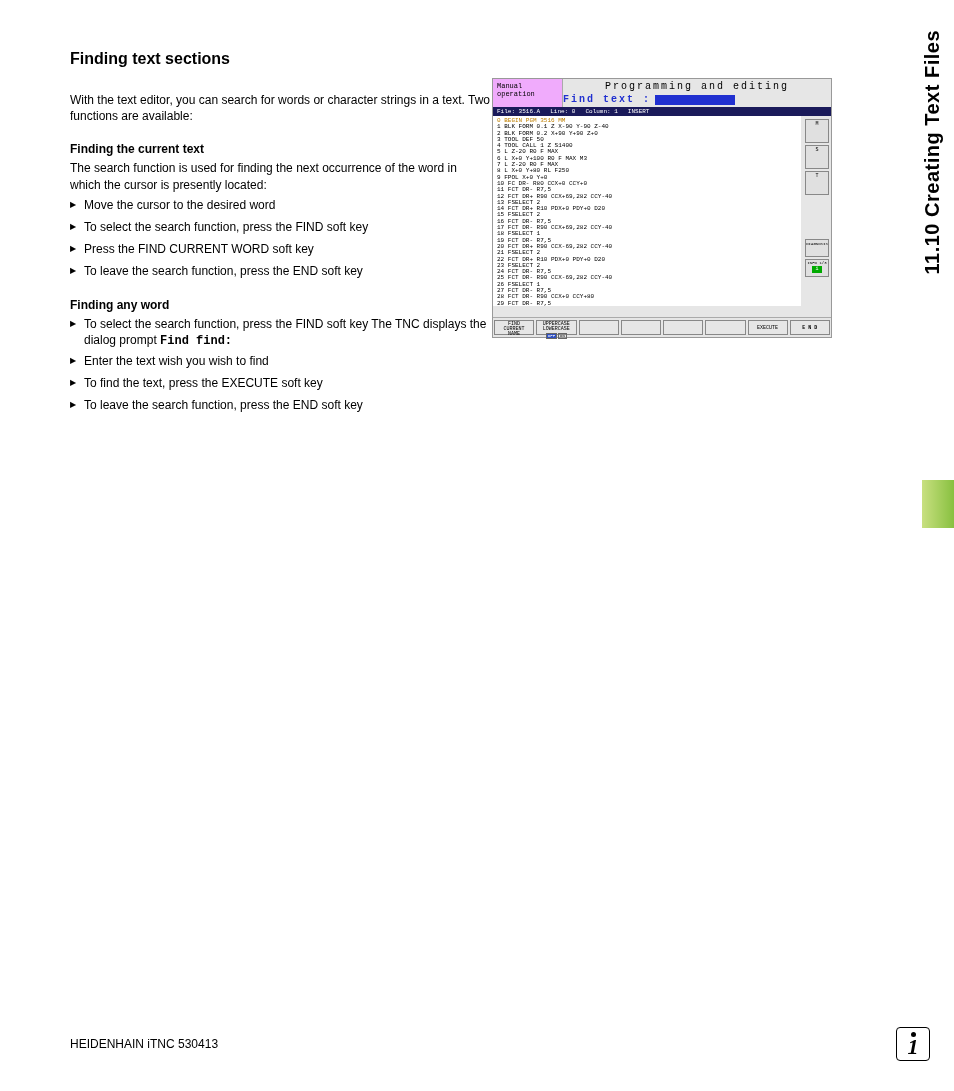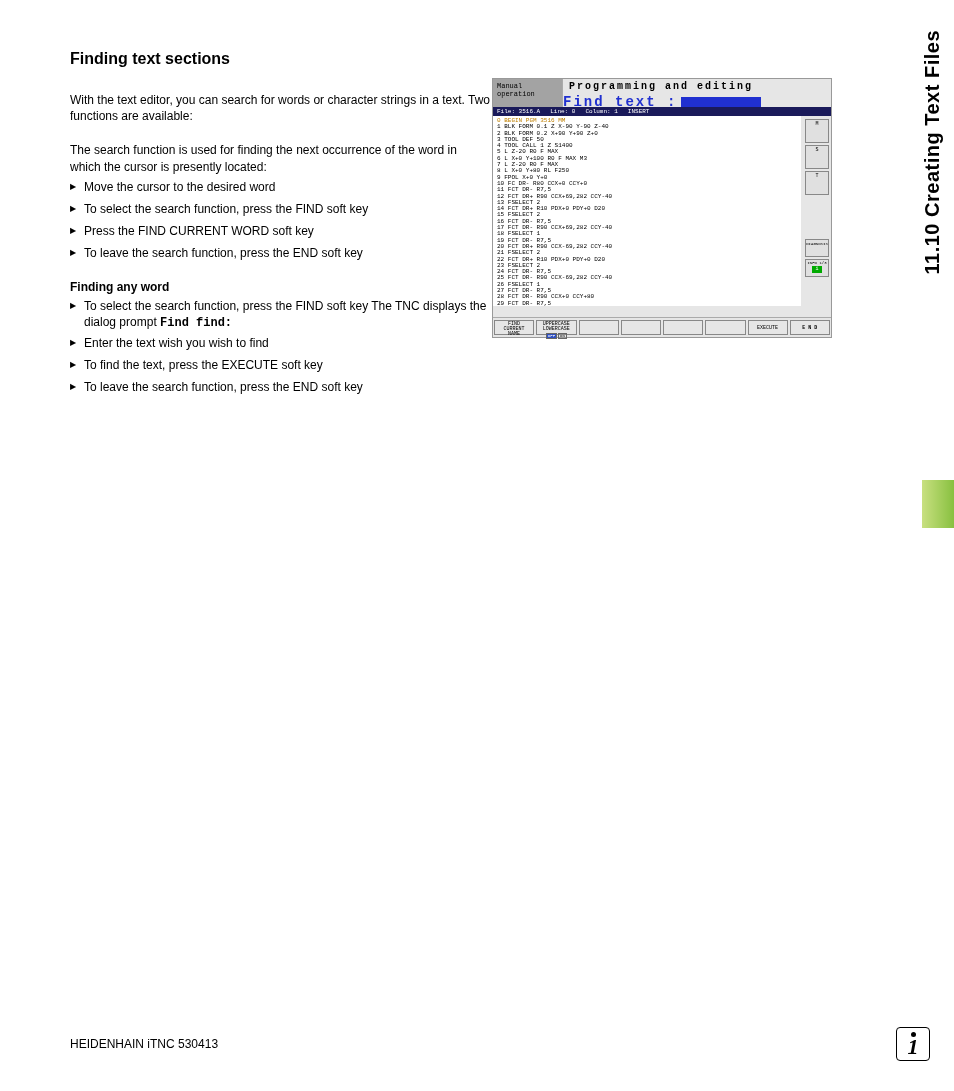--- a/index.html
+++ b/index.html
@@ -19,23 +19,23 @@
   .side-tab { position: absolute; right: 10px; top: 30px; writing-mode: vertical-rl; transform: rotate(180deg); font-size: 20px; font-weight: bold; letter-spacing: 0.5px; }
   .green-bar { position: absolute; right: 0; top: 480px; width: 32px; height: 48px; background: linear-gradient(to left, #88c040, #c8e080); }
   .footer { position: absolute; bottom: 40px; left: 70px; right: 60px; display: flex; align-items: center; font-size: 12px; }
   .footer .pagenum { font-weight: normal; }
   .info-icon { width: 34px; height: 34px; border: 1.5px solid #000; border-radius: 4px; display: flex; align-items: center; justify-content: center; font-family: Georgia, serif; font-style: italic; font-weight: bold; font-size: 22px; position: absolute; bottom: 30px; right: 24px; }
   .info-icon .dot { position: absolute; width: 5px; height: 5px; background: #000; border-radius: 50%; top: 4px; }
 
   
   .screenshot { width: 340px; height: 260px; border: 1px solid #999; background: #e6e6e6; position: relative; font-family: "Courier New", monospace; font-size: 6px; }
   .ss-top { display: flex; height: 28px; }
-  .ss-mode { width: 70px; padding: 3px 4px; font-size: 7px; border-right: 1px solid #aaa; background: #a3a3a3; }
-  .ss-title { flex: 1; padding: 2px 6px; font-size: 10px; letter-spacing: 2px; font-weight: bold; }
-  .ss-find { color: #2030d0; font-size: 14px; letter-spacing: 2px; font-weight: bold; display: flex; align-items: center; }
+  .ss-mode { width: 70px; padding: 3px 4px; font-size: 7px; border-right: 1px solid #aaa; background: #f0abfc; }
+  .ss-title { flex: 1; padding: 2px 6px; font-size: 10px; letter-spacing: 2px; font-weight: normal; text-align: center; }
+  .ss-find { color: #2030d0; font-size: 10px; letter-spacing: 2px; font-weight: bold; display: flex; align-items: center; }
   .ss-find-box { background: #2030d0; width: 80px; height: 10px; display: inline-block; margin-left: 4px; }
   .ss-bar { background: #1a1a5a; color: #fff; font-size: 6px; padding: 1px 4px; display: flex; gap: 10px; }
   .ss-code { background: #fff; height: 190px; padding: 2px 4px; font-size: 6px; line-height: 1.05; overflow: hidden; margin-right: 30px; }
   .ss-code .ln0 { color: #c08000; }
   .ss-side { position: absolute; right: 0; top: 40px; width: 28px; display: flex; flex-direction: column; gap: 2px; align-items: center; }
   .ss-side .btn { width: 24px; height: 24px; background: #e0e0e0; border: 1px solid #888; font-size: 5px; text-align: center; padding-top: 1px; }
   .ss-side .diag { height: 18px; font-size: 4px; padding-top: 2px; }
   .ss-side .info { font-size: 4px; height: 18px; padding-top: 1px; }
   .ss-side .info .green { background: #0a0; color: #fff; width: 10px; height: 7px; margin: 1px auto 0; font-size: 5px; line-height: 7px; }
   .ss-soft { position: absolute; bottom: 0; left: 0; right: 0; height: 20px; display: flex; background: #e6e6e6; border-top: 1px solid #aaa; }
@@ -49,20 +49,21 @@
 
 <div class="page">
   <div class="side-tab">11.10 Creating Text Files</div>
   <div class="green-bar"></div>
 
   <div class="content">
     <div class="left-col">
       <h2>Finding text sections</h2>
       <p class="intro">With the text editor, you can search for words or character strings in a text. Two functions are available:</p>
 
+      <p class="subhead">Finding the current text</p>
       <p class="para">The search function is used for finding the next occurrence of the word in which the cursor is presently located:</p>
       <ul class="steps" id="steps1">
           <li>Move the cursor to the desired word</li>
           <li>To select the search function, press the FIND soft key</li>
           <li>Press the FIND CURRENT WORD soft key</li>
           <li>To leave the search function, press the END soft key</li>
         </ul>
 
       <p class="subhead">Finding any word</p>
       <ul class="steps">

